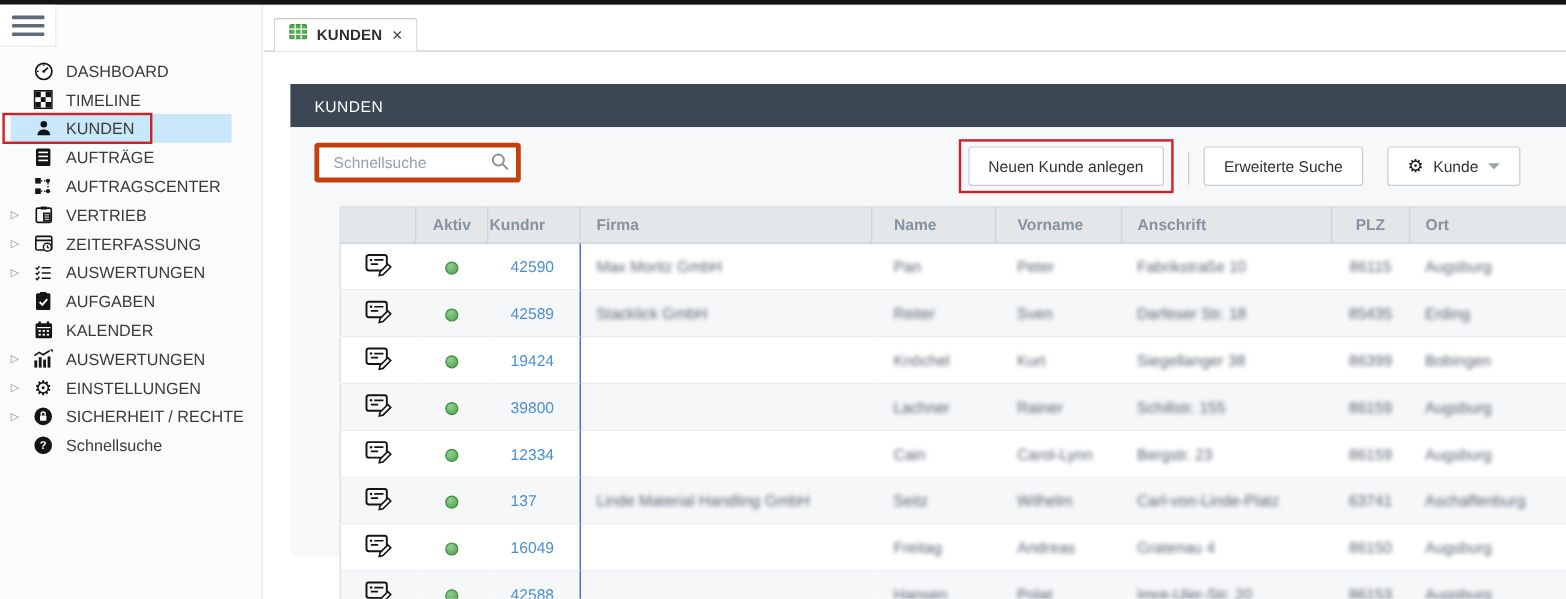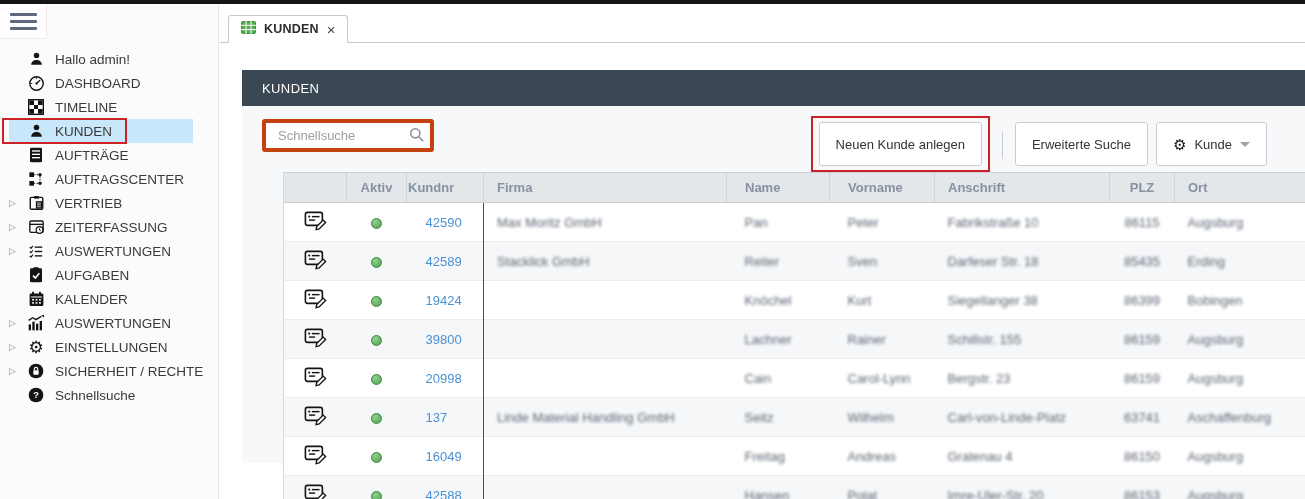--- a/index.html
+++ b/index.html
@@ -49,26 +49,26 @@
 
   
   .toolbar { display:flex; align-items:flex-start; padding:10px 38px 0 20px; height:48px; }
   .searchbox { position:relative; width:172px; height:33px; margin-top:3px; }
   .searchbox input { width:100%; height:100%; border:4px solid #c2410c; border-radius:3px;
                      background:#fff; padding:0 32px 0 12px; font-size:13px; color:#333;
                      font-family:"Liberation Sans", sans-serif; outline:none; }
   .searchbox input::placeholder { color:#9aa0a6; }
   .search-ic { position:absolute; right:9px; top:8px; }
   .tb-right { margin-left:auto; display:flex; align-items:center; }
-  .btn { height:44px; background:#fff; border:1px solid #c9ccd0; border-radius:3px;
+  .btn { height:33px; background:#fff; border:1px solid #c9ccd0; border-radius:3px;
          font-size:13px; color:#333; padding:0 16px; display:flex; align-items:center;
          gap:8px; cursor:pointer; font-family:"Liberation Sans", sans-serif; white-space:nowrap; }
   .red-frame-btn { border:2px solid var(--red); padding:4px 6px; margin-right:9px; }
   .vdiv { width:1px; height:27px; background:#c9ccd0; margin:3px 12px 0 3px; }
-  .mr8 { margin-right:8px; }
+  .mr8 { margin-right:20px; }
   .caret-down { width:0; height:0; border-left:5px solid transparent;
                 border-right:5px solid transparent; border-top:5px solid #9aa3ab; }
   .btn .gear-glyph { font-size:15px; }
 
   
   .grid-wrap { margin:18px 0 0 41px; }
   table.grid { border-collapse:collapse; table-layout:fixed; width:1022px; background:#fff;
                border-left:1px solid #d4d8dc; }
   .grid thead th { height:30px; background:#e3e7ea; border-top:1px solid #cdd3d8;
                    border-bottom:1px solid #c9ced4; border-right:1px solid #ced4d9;
@@ -106,30 +106,20 @@
       <span class="burger">
           <i></i>
           <i></i>
           <i></i>
         </span>
     </div>
     <ul class="nav" id="nav">
         <li>
           <span class="caret"></span>
           <span class="s-icon">
-            <svg width="15" height="16" viewBox="0 0 24 24">
-              <circle cx="12" cy="6.5" r="4.4" fill="#141414"></circle>
-              <path d="M3.5 21c0-4.8 3.8-7.6 8.5-7.6s8.5 2.8 8.5 7.6z" fill="#141414"></path>
-            </svg>
-          </span>
-          <span class="s-label">Hallo admin!</span>
-        </li>
-        <li>
-          <span class="caret"></span>
-          <span class="s-icon">
             <svg width="17" height="17" viewBox="0 0 24 24" fill="none">
               <circle cx="12" cy="12" r="9.5" stroke="#141414" stroke-width="2"></circle>
               <line x1="12" y1="12" x2="17" y2="7.5" stroke="#141414" stroke-width="2"></line>
               <circle cx="12" cy="12" r="1.6" fill="#141414"></circle>
               <line x1="12" y1="3.5" x2="12" y2="5.5" stroke="#141414" stroke-width="1.4"></line>
               <line x1="4" y1="12" x2="6" y2="12" stroke="#141414" stroke-width="1.4"></line>
             </svg>
           </span>
           <span class="s-label">DASHBOARD</span>
         </li>
@@ -438,21 +428,21 @@
                 </tr>
                 <tr>
                   <td class="c-edit"><span class="edit-btn"><svg width="23" height="21" viewBox="0 0 28 26" fill="none">
                         <rect x="1.5" y="3" width="21" height="16" rx="2.5" stroke="#141414" stroke-width="2"></rect>
                         <circle cx="6.2" cy="8.2" r="1.3" fill="#141414"></circle>
                         <line x1="9.5" y1="8.2" x2="19" y2="8.2" stroke="#141414" stroke-width="1.8"></line>
                         <line x1="6" y1="12.5" x2="13.5" y2="12.5" stroke="#141414" stroke-width="1.8"></line>
                         <path d="M15.5 20.5l8-8 3 3-8 8-3.8.8z" fill="#fff" stroke="#141414" stroke-width="1.7"></path>
                       </svg></span></td>
                   <td class="c-aktiv"><span class="dot"></span></td>
-                  <td class="c-kundnr"><a href="#" class="knr">20998</a></td>
+                  <td class="c-kundnr"><a href="#" class="knr">12334</a></td>
                   <td class="c-firma blur"></td>
                   <td class="c-name blur">Cain</td>
                   <td class="c-vorname blur">Carol-Lynn</td>
                   <td class="c-anschrift blur">Bergstr. 23</td>
                   <td class="c-plz blur">86159</td>
                   <td class="c-ort blur">Augsburg</td>
                 </tr>
                 <tr>
                   <td class="c-edit"><span class="edit-btn"><svg width="23" height="21" viewBox="0 0 28 26" fill="none">
                         <rect x="1.5" y="3" width="21" height="16" rx="2.5" stroke="#141414" stroke-width="2"></rect>

